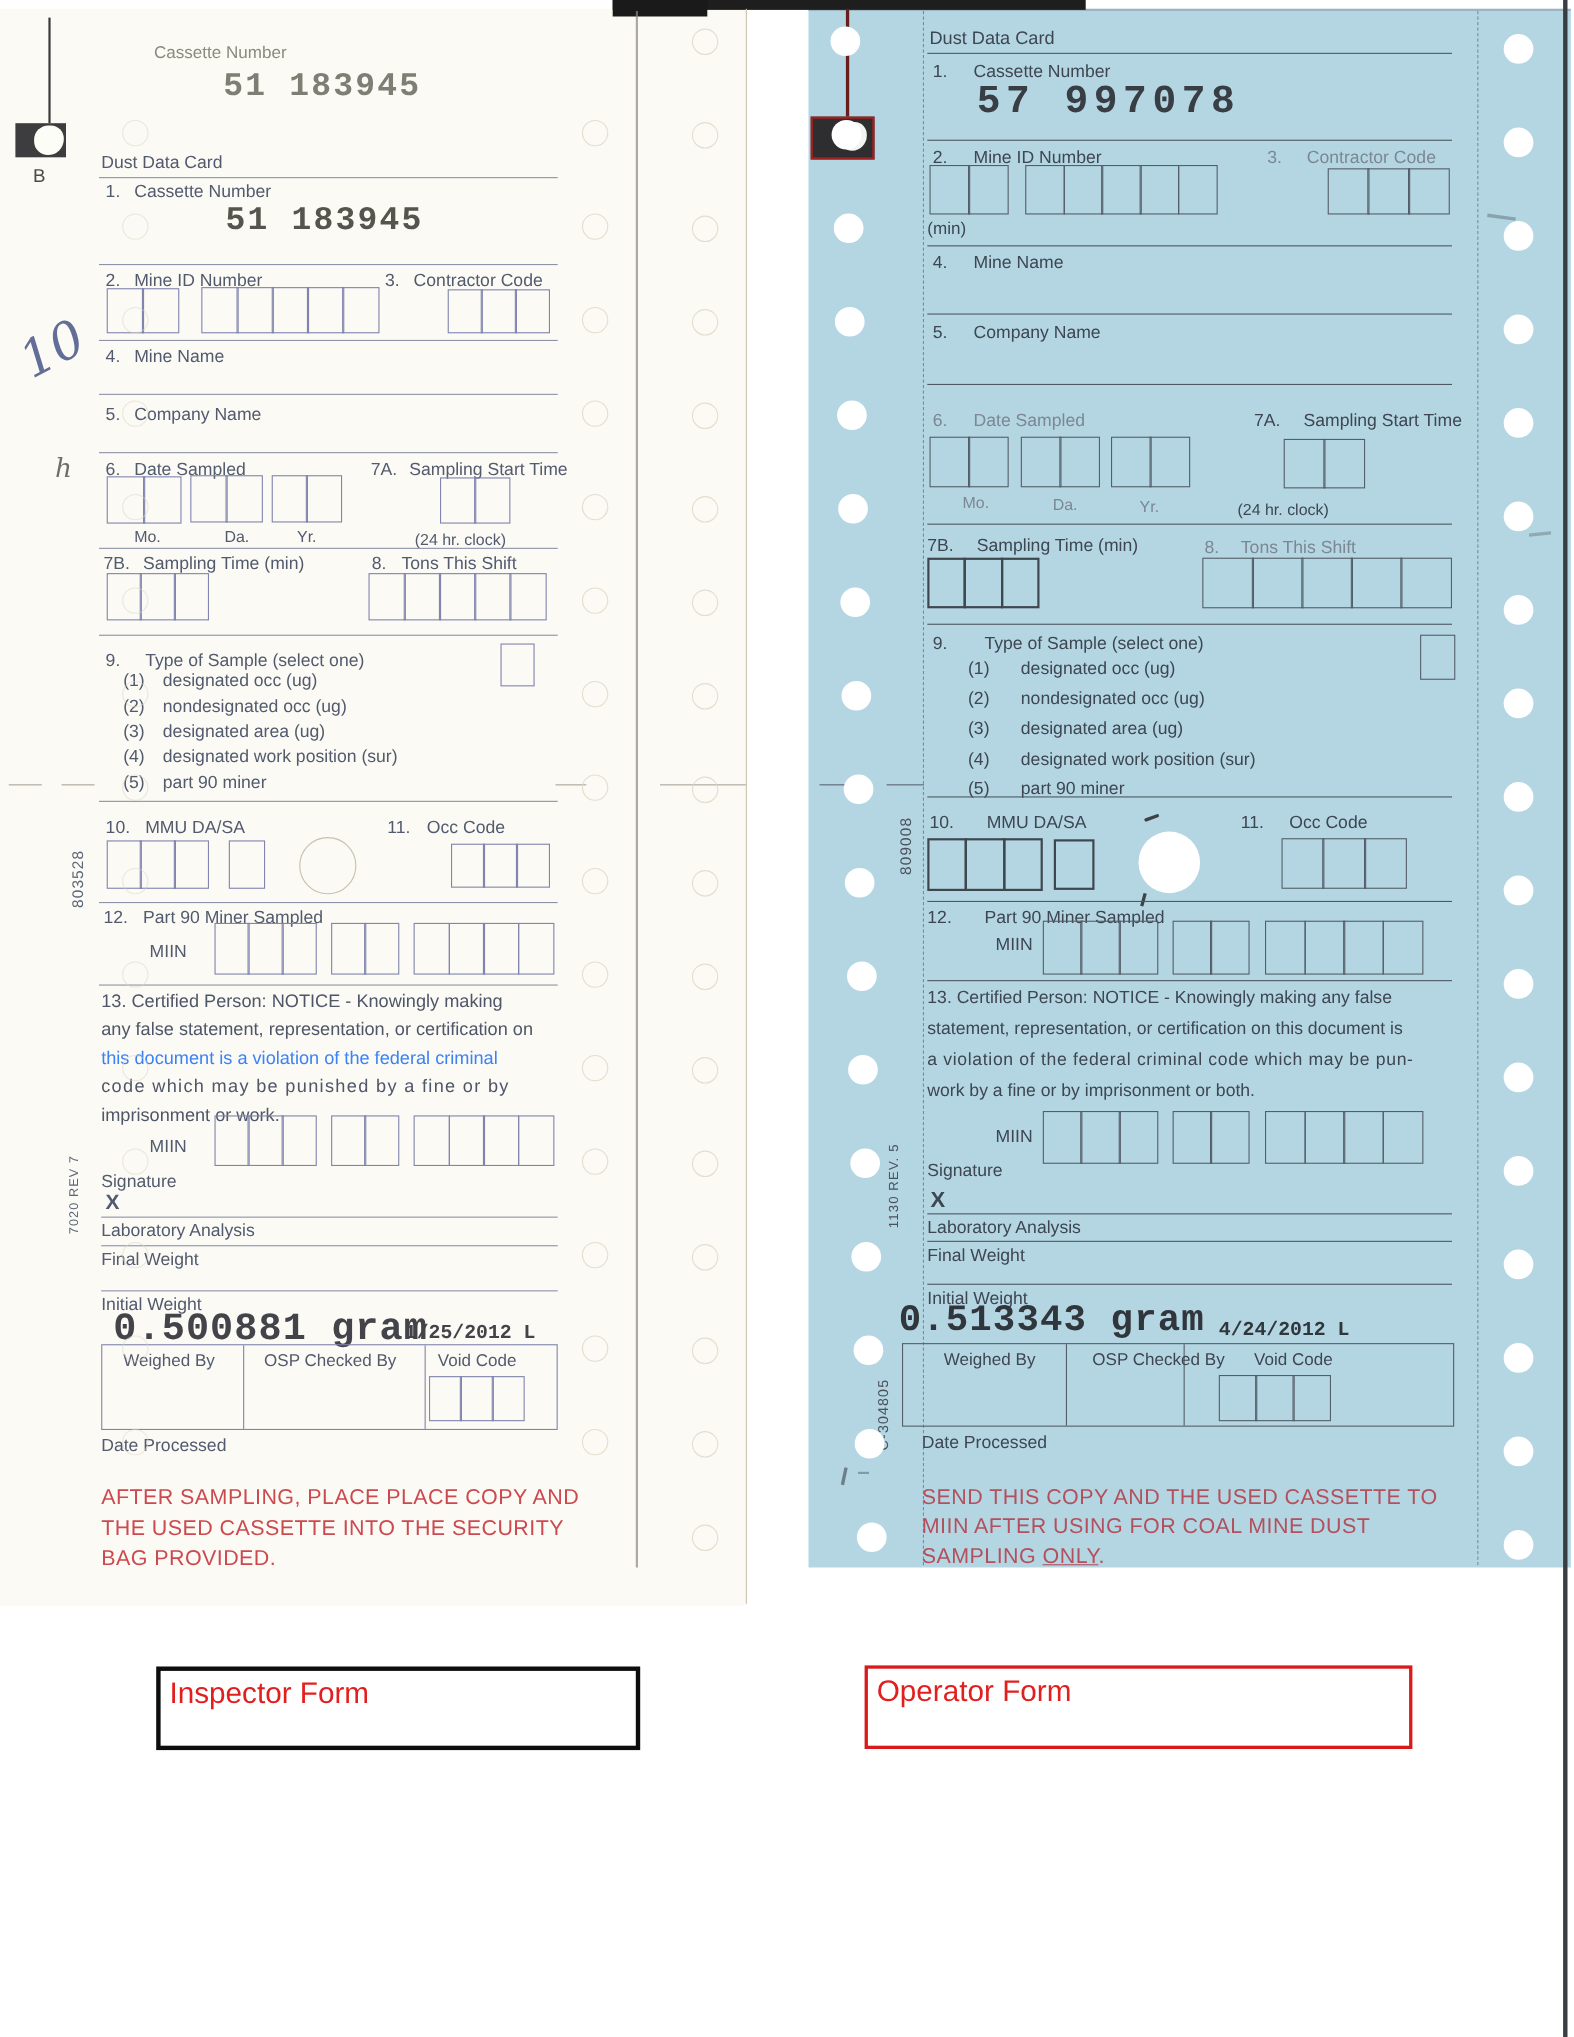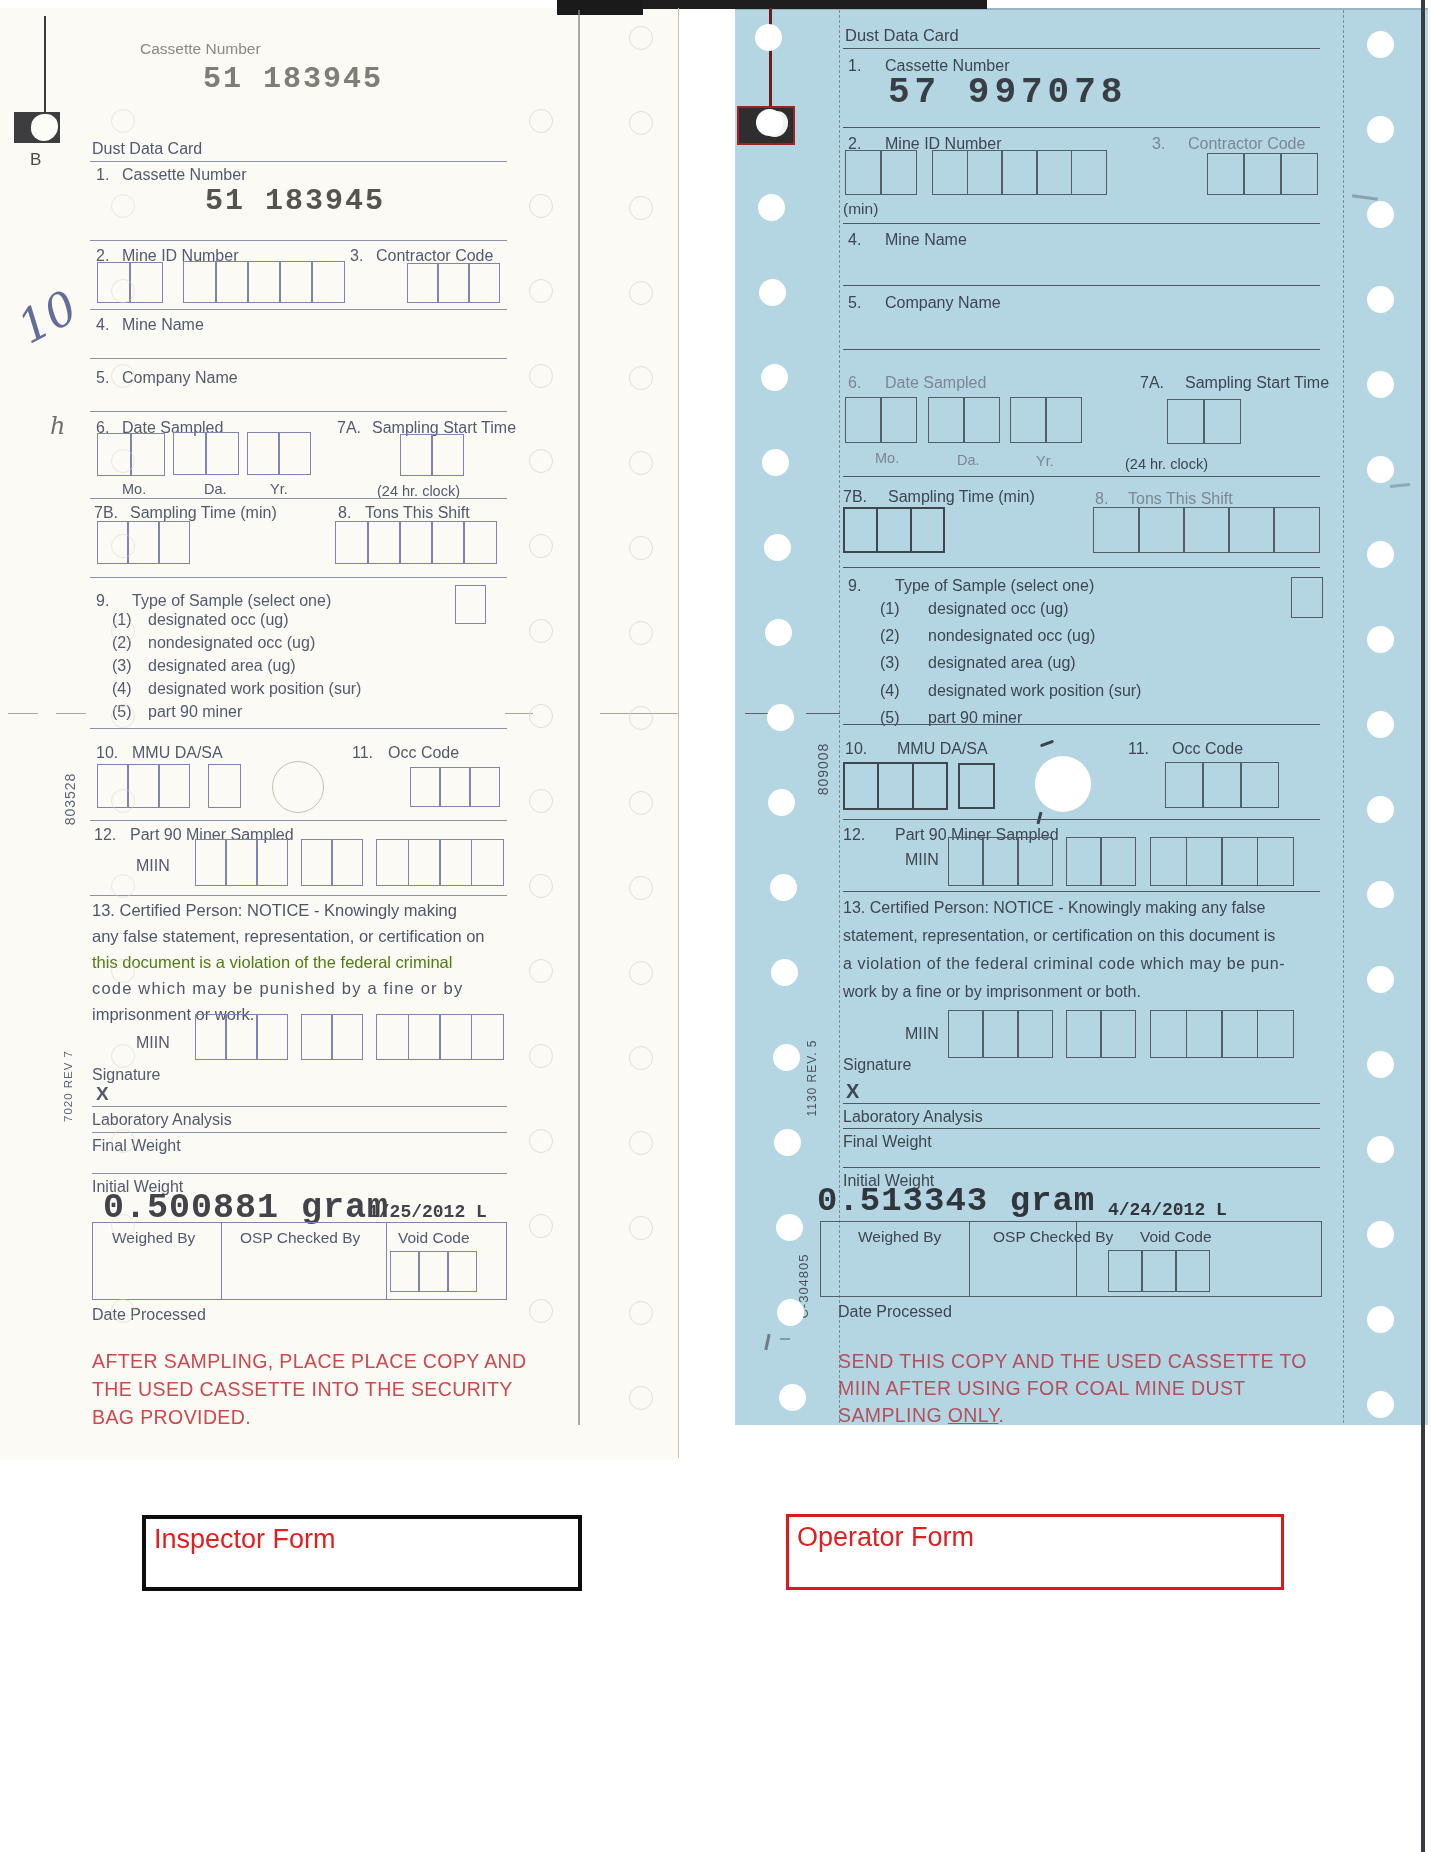--- a/index.html
+++ b/index.html
@@ -231,21 +231,21 @@
     <div class="cells" style="left:376px;top:839px;width:128px;height:47px">
         <i></i>
         <i></i>
         <i></i>
         <i></i>
       </div>
 
     <div class="hl" style="left:90px;top:895px;width:417px"></div>
     <div class="notice" style="left:92px;top:901px;font-size:16.5px;color:#4e5668">13.  Certified Person:  NOTICE - Knowingly making</div>
     <div class="notice" style="left:92px;top:927px;font-size:16.5px;color:#4e5668">any false statement, representation, or certification on</div>
-    <div class="notice" style="left:92px;top:953px;font-size:16.5px;color:#4d7c0f">this document is a violation of the federal criminal</div>
+    <div class="notice" style="left:92px;top:953px;font-size:16.5px;color:#3b82f6">this document is a violation of the federal criminal</div>
     <div class="notice" style="left:92px;top:979px;font-size:16.5px;color:#4e5668;letter-spacing:1.2px">code which may be punished by a fine or by</div>
     <div class="notice" style="left:92px;top:1005px;font-size:16.5px;color:#4e5668">imprisonment or work.</div>
 
     <div class="lbl" style="left:136px;top:1034px">MIIN</div>
     <div class="cells" style="left:195px;top:1014px;width:93px;height:46px">
         <i></i>
         <i></i>
         <i></i>
       </div>
     <div class="cells" style="left:301px;top:1014px;width:62px;height:46px">

